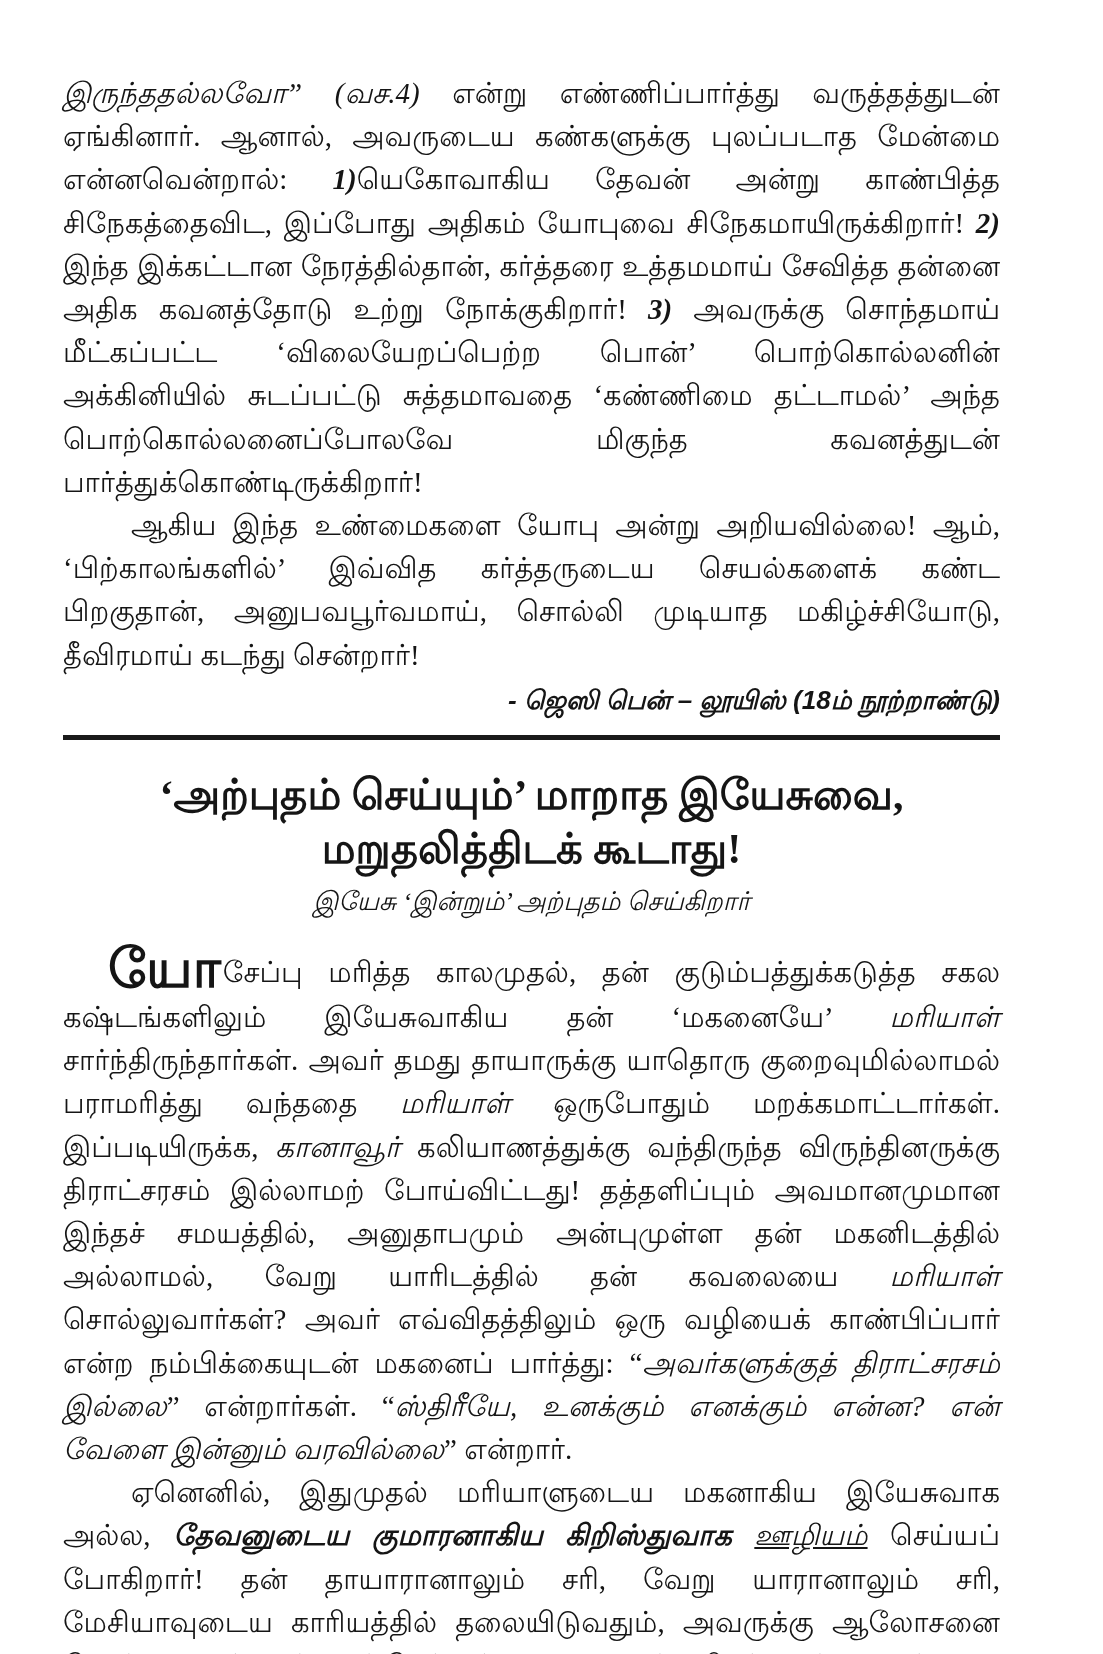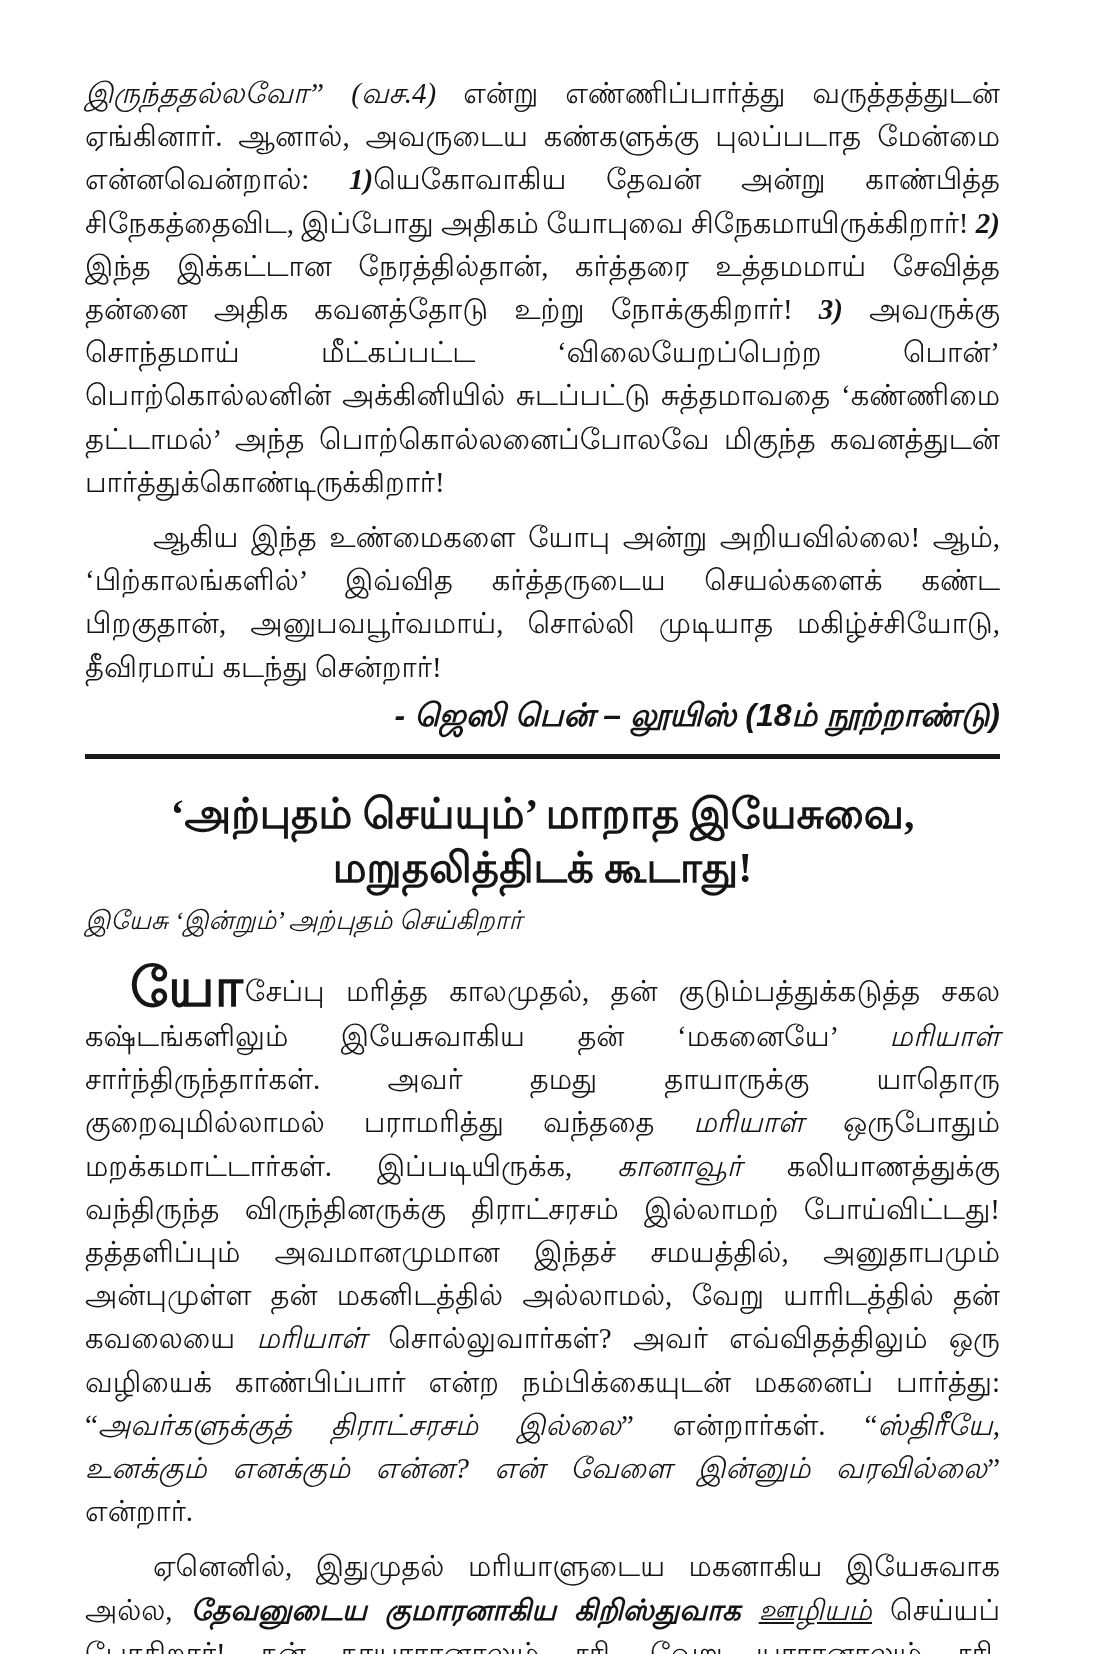--- a/index.html
+++ b/index.html
@@ -8,58 +8,58 @@
     height: 1654px;
     background: #ffffff;
     color: #151515;
     font-family: "Liberation Serif", "DejaVu Serif", serif;
     overflow: hidden;
   }
   .page {
     box-sizing: border-box;
     width: 1103px;
     height: 1654px;
-    padding: 72px 103px 36px 85px;
+    padding: 72px 103px 36px 63px;
     display: flex;
     flex-direction: column;
     border-radius: 6px;
   }
   .body-para {
     font-size: 29px;
     line-height: 1.49;
     text-align: justify;
     margin: 0;
   }
   .indent { text-indent: 68px; }
-  .para-gap { margin-top: 12px; }
+  .para-gap { margin-top: 0; }
   .attribution {
     font-family: "Liberation Sans", "DejaVu Sans", sans-serif;
     font-weight: bold;
     font-style: italic;
-    font-size: 32px;
+    font-size: 26px;
     text-align: right;
     margin: 8px 0 12px 0;
   }
   .double-rule {
     height: 7px;
     border-top: 2px solid #1a1a1a;
     border-bottom: 3px solid #1a1a1a;
     margin: 4px 0 14px 0;
   }
   .headline {
     font-size: 42px;
     font-weight: bold;
     text-align: center;
     margin: 14px 0 10px 0;
     line-height: 1.3;
   }
   .subtitle {
     font-size: 26px;
     font-style: italic;
-    text-align: left;
+    text-align: center;
     margin: 0 0 22px 0;
   }
   .dropcap-para { text-indent: 45px; }
   .dropcap {
     font-size: 54px;
     font-weight: bold;
     line-height: 1;
     vertical-align: -5px;
     padding-right: 2px;
   }

